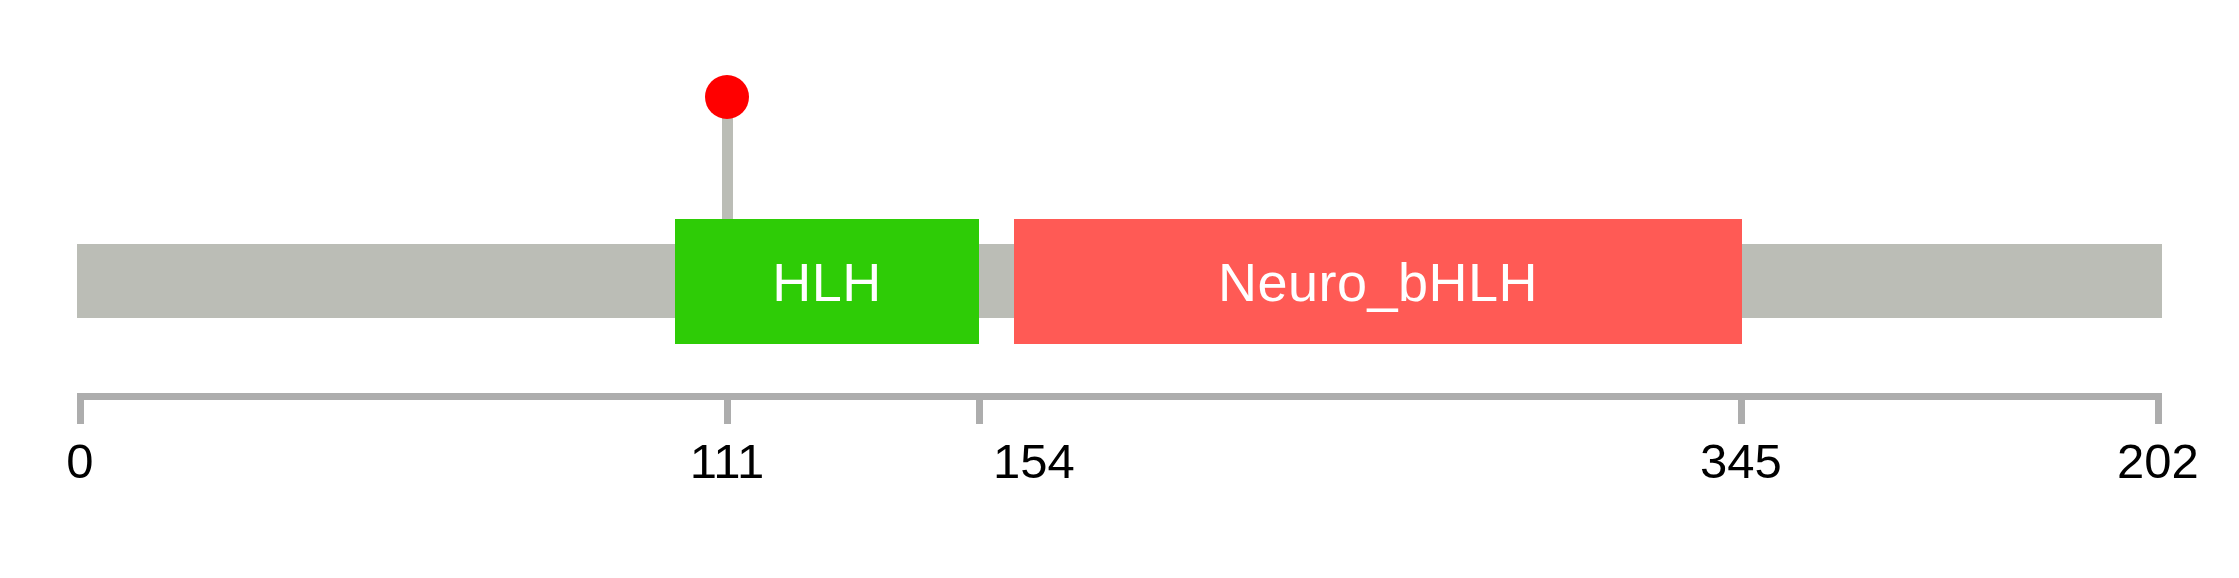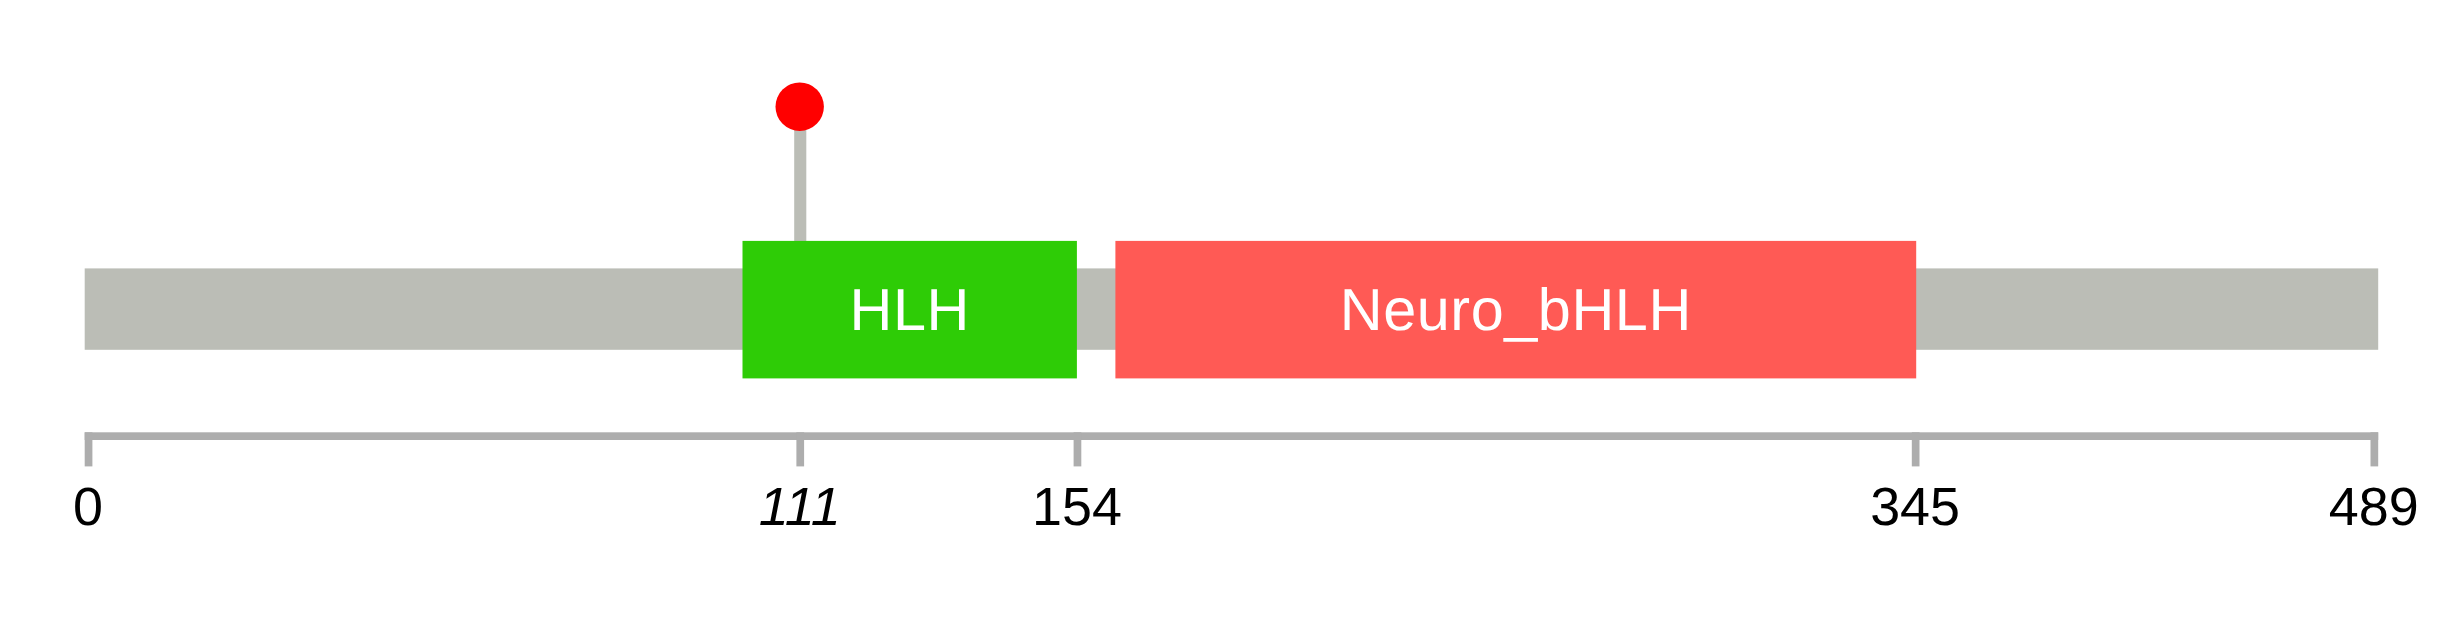--- a/index.html
+++ b/index.html
@@ -120,18 +120,18 @@
 
   <div class="axis-line"></div>
 
   <div class="axis-tick" style="left:77px;"></div>
   <div class="axis-tick" style="left:724px;"></div>
   <div class="axis-tick" style="left:976px;"></div>
   <div class="axis-tick" style="left:1738px;"></div>
   <div class="axis-tick" style="left:2155px;"></div>
 
   <div class="axis-label" style="left:80px;">0</div>
-  <div class="axis-label" style="left:727px;font-style:italic;">111</div>
-  <div class="axis-label" style="left:979px;">154</div>
+  <div class="axis-label" style="left:727px;">111</div>
+  <div class="axis-label" style="left:1034px;">154</div>
   <div class="axis-label" style="left:1741px;">345</div>
-  <div class="axis-label" style="left:2158px;">489</div>
+  <div class="axis-label" style="left:2158px;">202</div>
 
 </div>
 
 </body></html>

